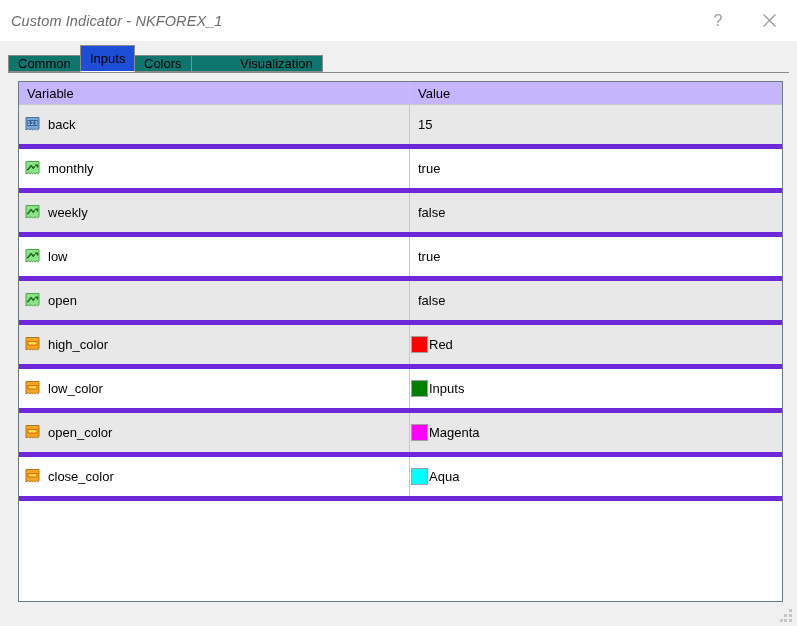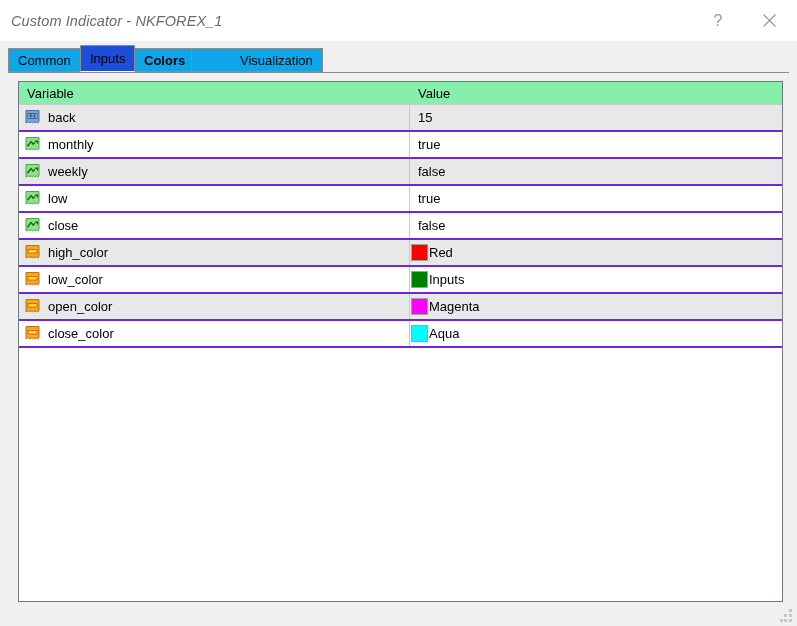--- a/index.html
+++ b/index.html
@@ -65,22 +65,22 @@
     left: 8px;
     top: 5px;
     height: 27px;
     width: 781px;
     border-bottom: 1px solid #8b8b8b;
     box-sizing: border-box;
   }
   .tab {
     position: absolute;
     bottom: 0;
-    height: 24px;
-    background: #0ea5e9;
+    height: 17px;
+    background: #0f766e;
     border: 1px solid #8b8b8b;
     border-bottom: 1px solid #8b8b8b;
     box-sizing: border-box;
     display: flex;
     align-items: center;
     justify-content: center;
     padding: 0 9px;
     font-size: 13px;
     color: #000;
     white-space: nowrap;
@@ -105,55 +105,55 @@
     overflow: hidden;
   }
   .grid {
     width: 100%;
     border-collapse: collapse;
     table-layout: fixed;
     font-size: 13px;
   }
   .grid th {
     height: 22px;
-    background: #86efac;
+    background: #c4b5fd;
     font-weight: normal;
     text-align: left;
     padding: 0 0 0 8px;
     border-bottom: 1px solid #c8c8c8;
     border-right: 1px solid #c8c8c8;
     color: #000;
     font-size: 13px;
   }
   .grid th.last { border-right: none; }
   .grid td {
     height: 25px;
     padding: 0;
-    border-bottom: 2px solid #6d28d9;
+    border-bottom: 5px solid #6d28d9;
     border-right: 1px solid #c8c8c8;
     vertical-align: middle;
     color: #000;
   }
   .grid td.last { border-right: none; }
   .grid tr.odd td { background: #e8e8e8; }
   .grid tr.even td { background: #ffffff; text-align: center; }
 
   .var-cell {
     display: flex;
     align-items: center;
     padding-left: 5px;
     height: 25px;
   }
   .var-label { margin-left: 7px; white-space: nowrap; }
 
   .val-cell {
     display: flex;
     align-items: center;
     padding-left: 8px;
-    height: 25px;
+    height: 39px;
   }
   .val-cell.swatch-cell { padding-left: 1px; }
   .val-label { white-space: nowrap; }
 
   
   .ico { width: 17px; height: 17px; flex: 0 0 17px; display: block; }
 
   .swatch {
     width: 17px;
     height: 17px;
@@ -204,21 +204,21 @@
       <line x1="13.5" y1="1.5" x2="1.5" y2="13.5" stroke="#9b9b9b" stroke-width="1.2"></line>
     </svg>
   </div>
 </div>
 
 <div class="dialog-body">
 
   <div class="tabstrip" id="tabstrip">
       <div class="tab" style="left: 0px;">Common</div>
       <div class="tab active" style="left: 72px;">Inputs</div>
-      <div class="tab" style="left: 126px; font-weight: bold;">Colors</div>
+      <div class="tab" style="left: 126px;">Colors</div>
       <div class="tab" style="left: 183px; padding-left: 48px;">Visualization</div>
     </div>
 
   <div class="table-panel">
     <table class="grid">
       <thead>
         <tr>
           <th style="width:382px;">Variable</th>
           <th class="last">Value</th>
         </tr>
@@ -285,29 +285,29 @@
                 </svg>
                 <span class="var-label">low</span>
               </div>
             </td>
             <td class="last">
               <div class="val-cell">
                 <span class="val-label">true</span>
               </div>
             </td>
           </tr>
-          <tr class="even">
+          <tr class="odd">
             <td>
               <div class="var-cell">
                 <svg class="ico" viewBox="0 0 17 17">
                   <path d="M2 1.5h13v11.3l-1.3 1.1-1.3-1.1-1.3 1.1-1.3-1.1-1.3 1.1-1.3-1.1-1.3 1.1-1.3-1.1L2 13.9z" fill="#8fe08c" stroke="#49a845" stroke-width="1"></path>
                   <path d="M3.4 10.2L7 5.6l2.2 2.6 1.6-1.9" fill="none" stroke="#146b12" stroke-width="1.5"></path>
                   <path d="M11.1 5.2h2.4v2.4" fill="none" stroke="#146b12" stroke-width="1.5"></path>
                 </svg>
-                <span class="var-label">close</span>
+                <span class="var-label">open</span>
               </div>
             </td>
             <td class="last">
               <div class="val-cell">
                 <span class="val-label">false</span>
               </div>
             </td>
           </tr>
           <tr class="odd">
             <td>

